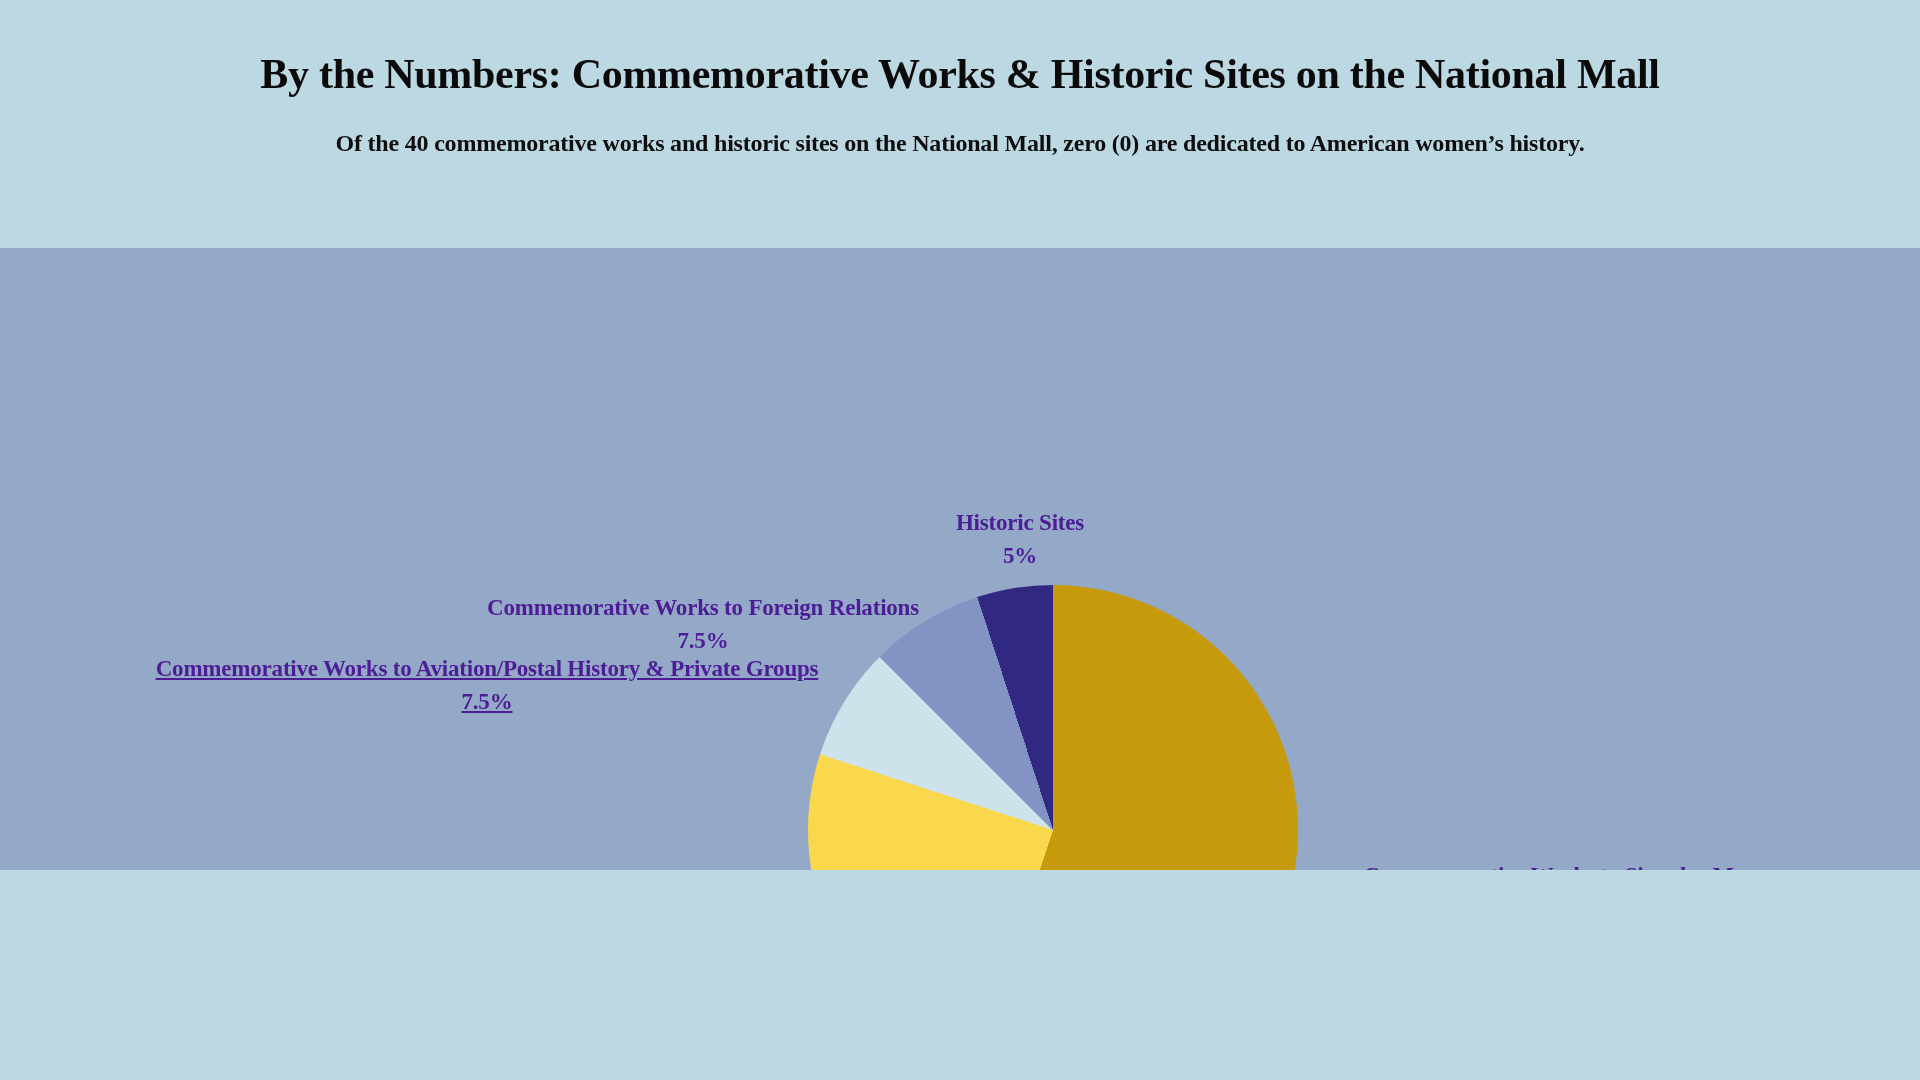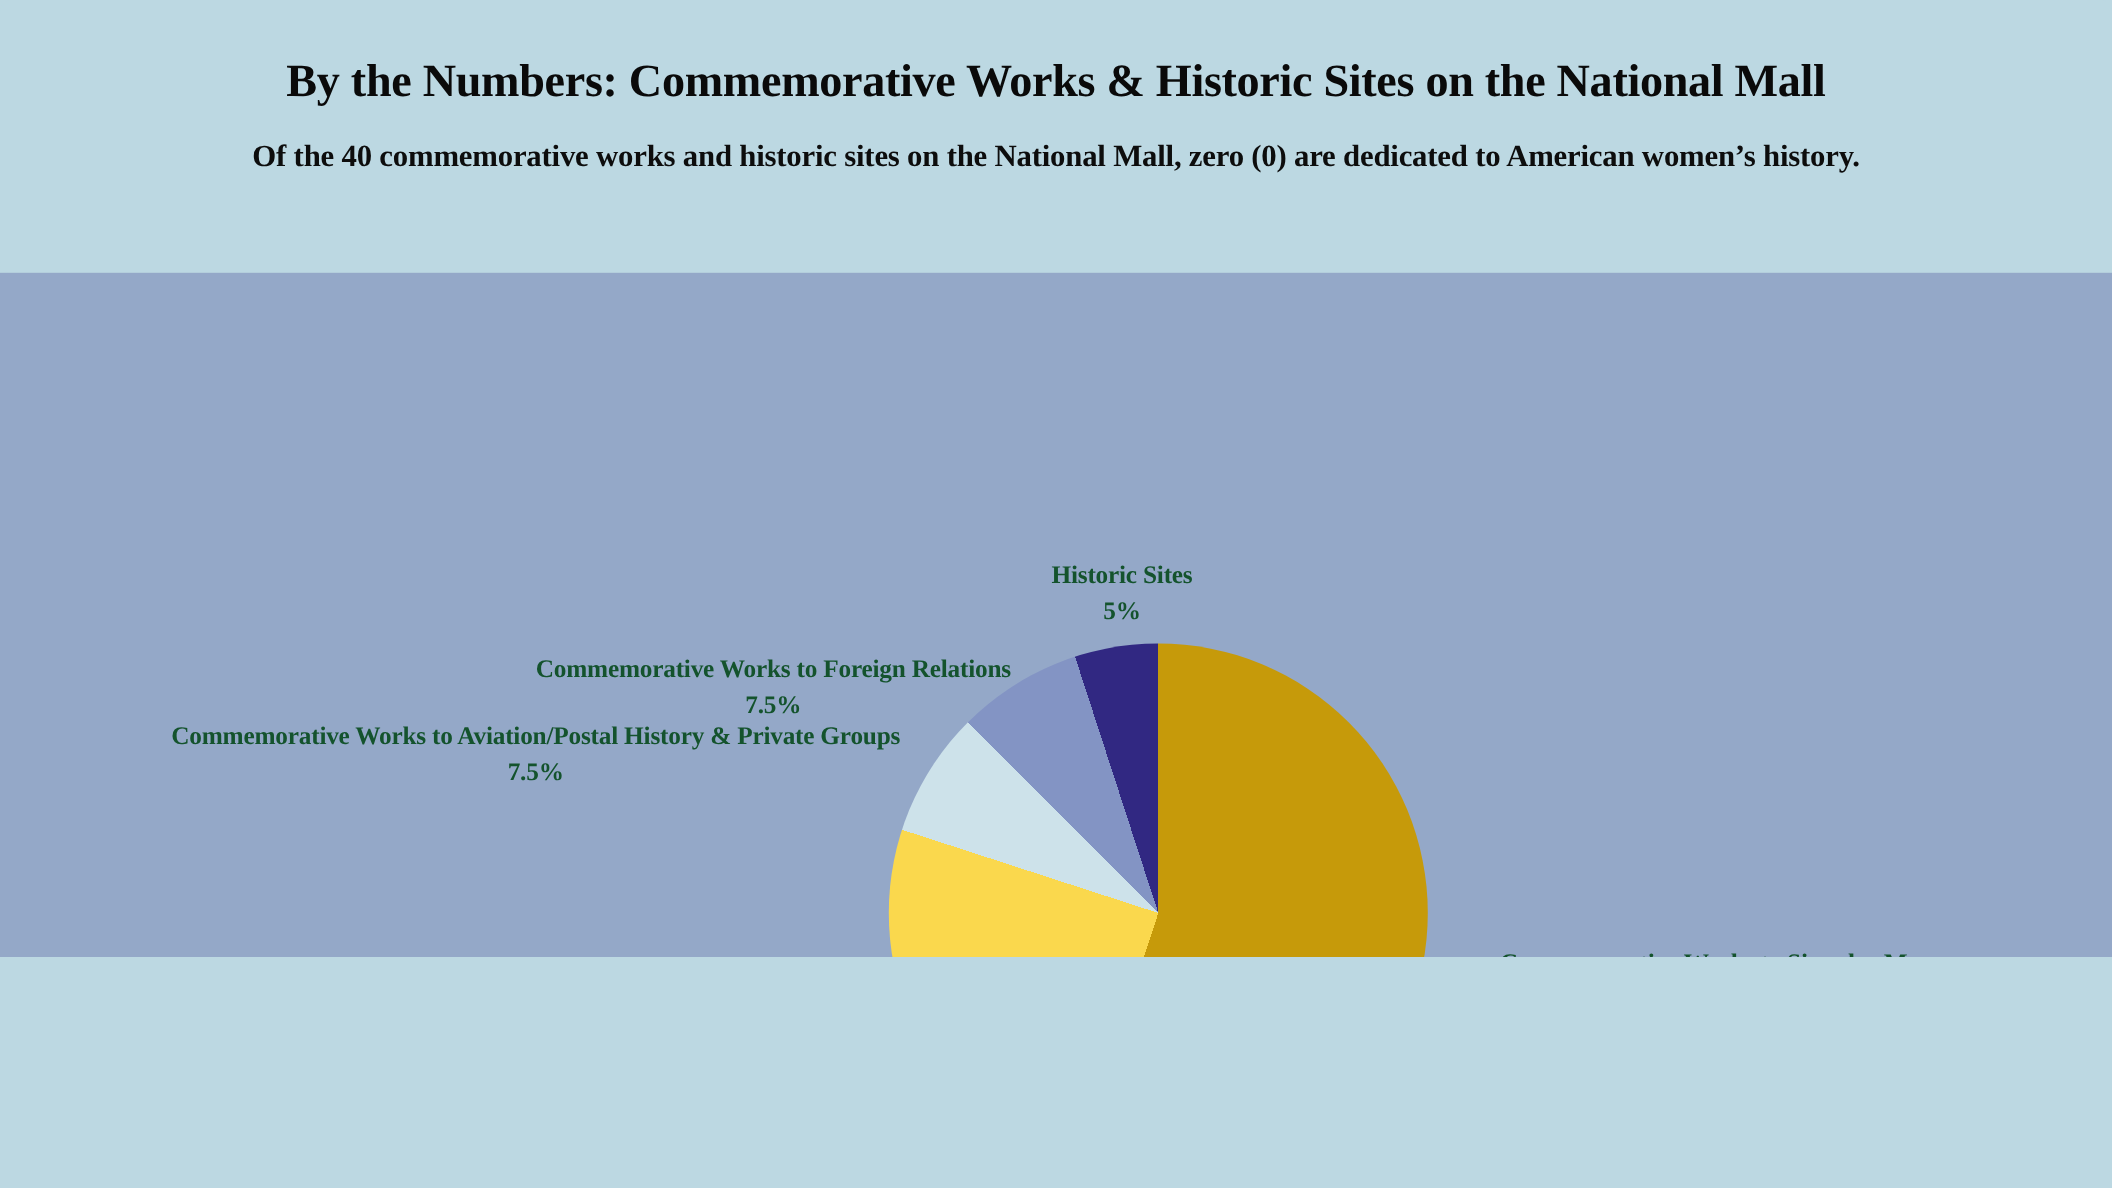--- a/index.html
+++ b/index.html
@@ -24,37 +24,37 @@
     position: absolute; left:0; top:870px; width:1920px; height:210px;
     background: var(--bg-light, #bcd8e2);
   }
   .title {
     margin:0; padding-top:50px;
     text-align:center;
     font-size:42px; font-weight:700; letter-spacing:-0.3px;
     color:#0a0a0a; white-space:nowrap;
   }
   .subtitle { margin:26px 0 0 0; text-align:center; color:#0d0d0d; }
-  .subtitle p { margin:4px; font-size:28px; font-weight:700; line-height:38px; letter-spacing:-0.2px; }
+  .subtitle p { margin:4px; font-size:24px; font-weight:700; line-height:38px; letter-spacing:-0.2px; }
 
   .pie {
     position:absolute; left:808px; top:337px; width:490px; height:490px;
     border-radius:50%;
   }
   .pie-label {
     position:absolute; transform:translate(-50%,-50%);
     text-align:center; white-space:nowrap;
-    color:#14532d; font-weight:700; font-size:23px; line-height:33px;
+    color:#4c1d95; font-weight:700; font-size:23px; line-height:33px;
     letter-spacing:-0.2px;
   }
   .pie-label .pl-name { display:block; }
   .pie-label .pl-pct { display:block; }
   #lbl-historic  { left:1020px; top:291px; }
   #lbl-foreign   { left:703px;  top:336px;margin-top:40px; }
-  #lbl-aviation  { left:487px;  top:437px; }
+  #lbl-aviation  { left:487px;  top:437px;text-decoration:underline; }
   #lbl-veterans  { left:606px;  top:735px; }
   #lbl-singular  { left:1560px; top:644px; }
 </style>
 </head>
 <body>
 
 <div class="page">
 
   <div class="band-top">
     <h1 class="title">By the Numbers: Commemorative Works &amp; Historic Sites on the National Mall</h1>

